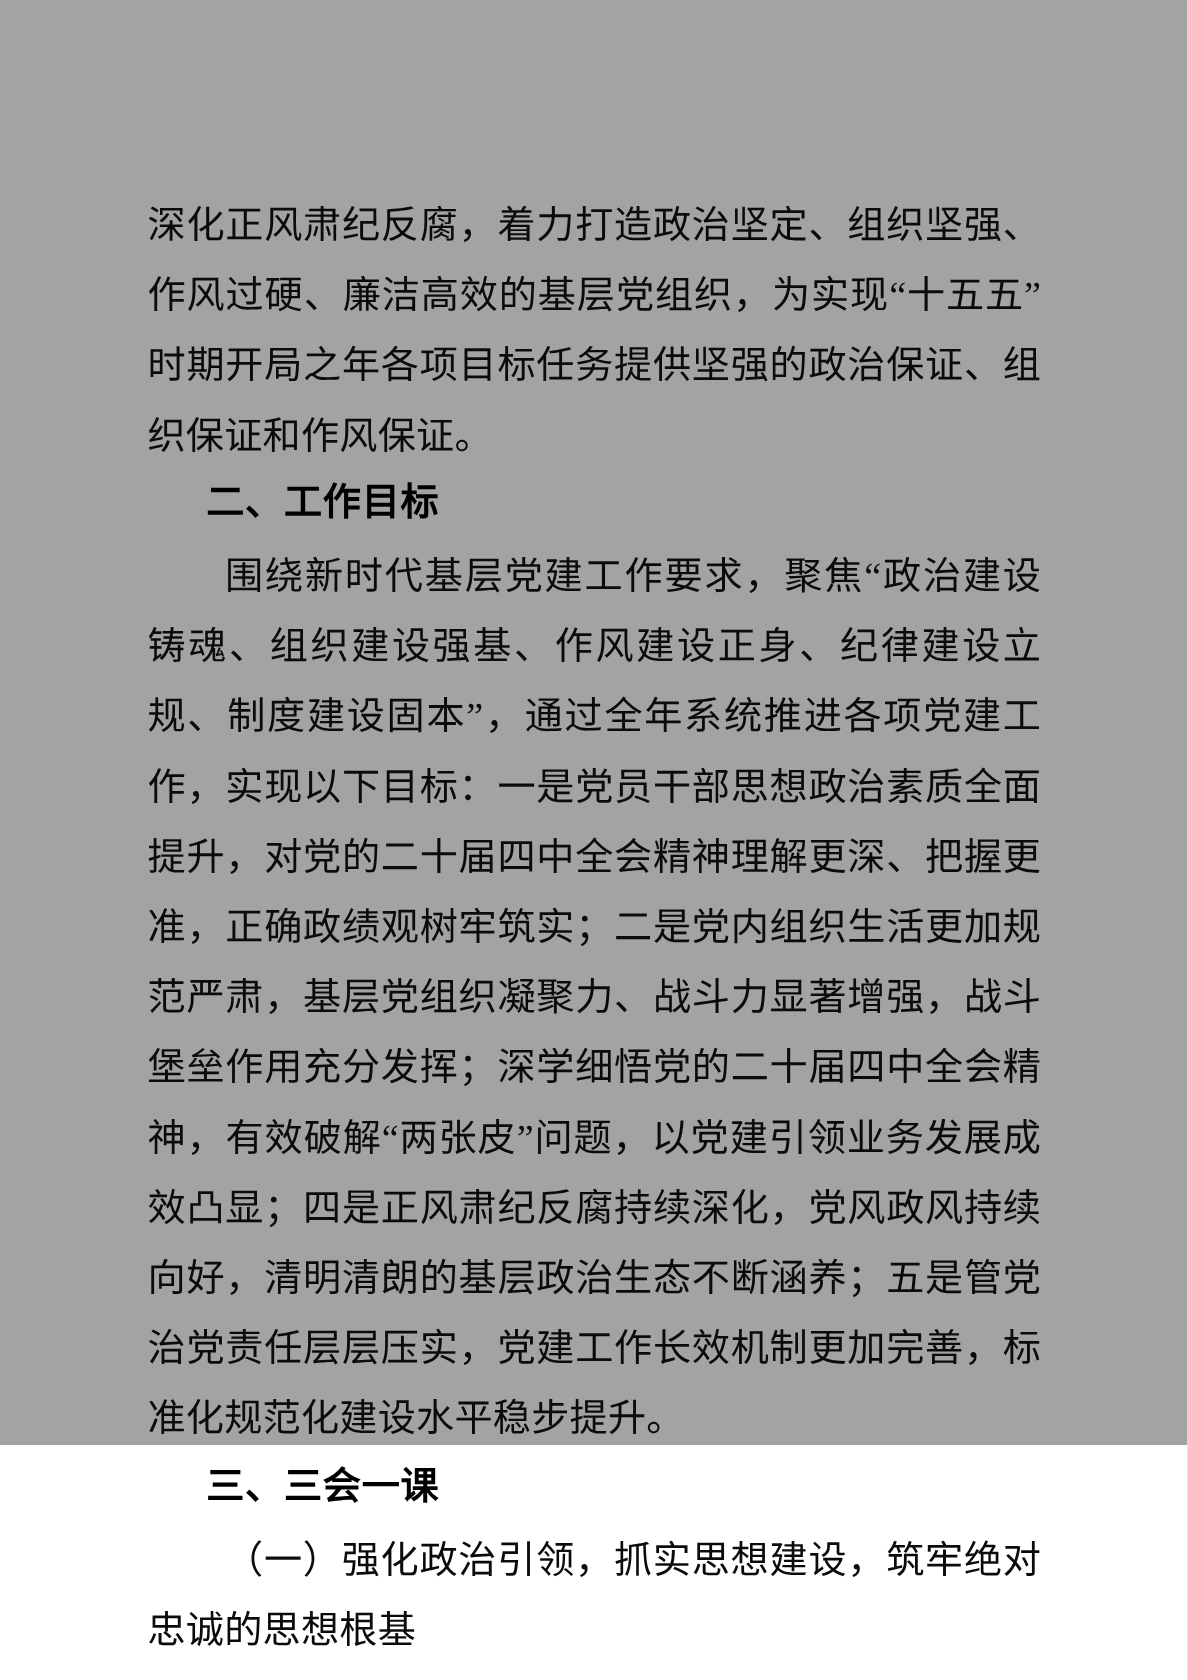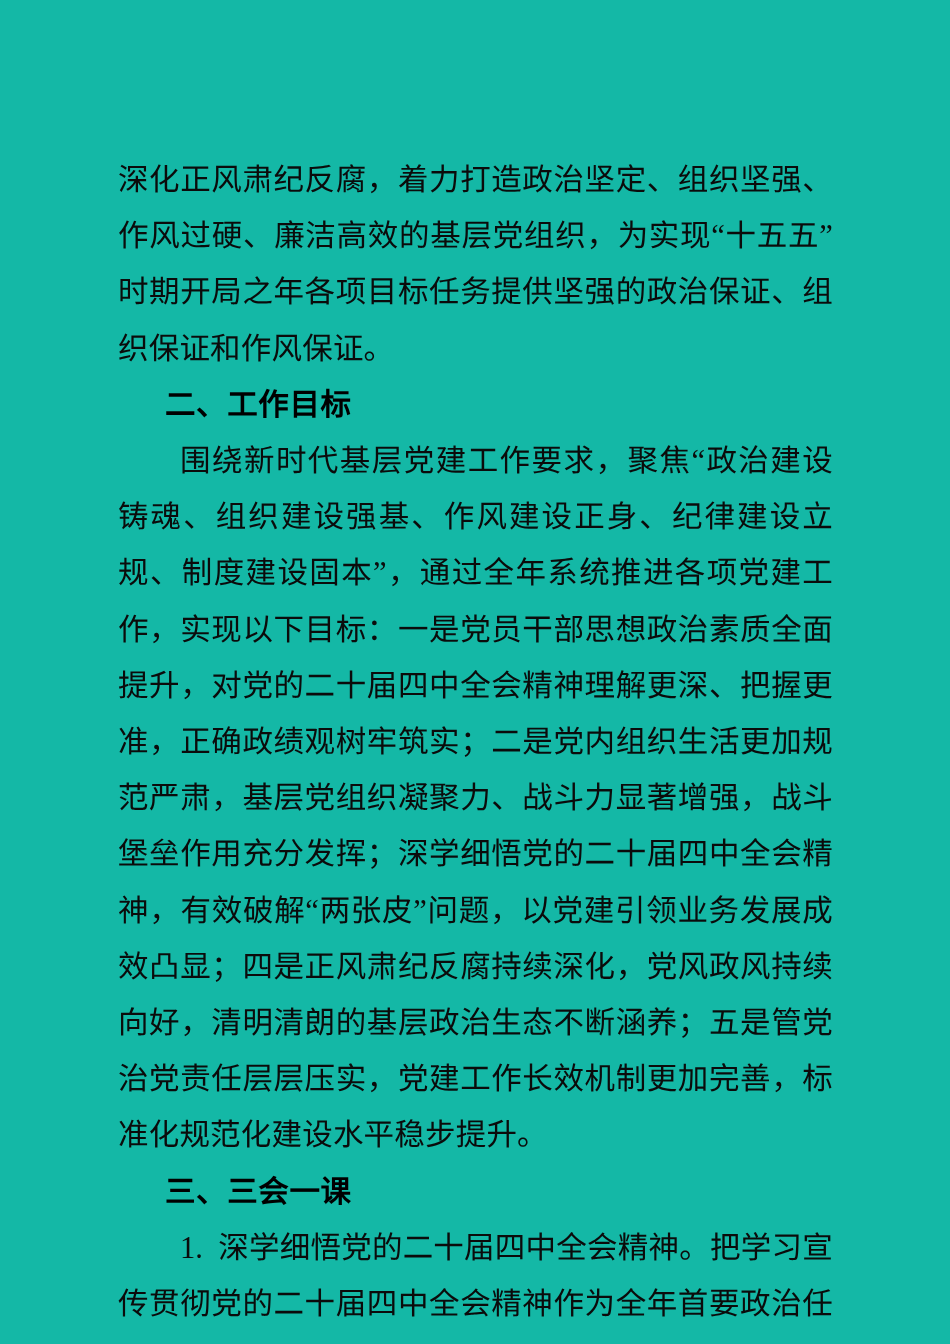--- a/index.html
+++ b/index.html
@@ -16,22 +16,22 @@
     font-family: "Liberation Serif", "DejaVu Serif", serif;
     color: #000000;
     -webkit-font-smoothing: antialiased;
   }
 
   #page {
     position: absolute;
     left: 0;
     top: 0;
     width: 950px;
-    height: 1344px;
-    background: #14b8a6;
+    height: 1156px;
+    background: #a3a3a3;
     box-sizing: border-box;
     padding: 152px 117px 0 118px;
   }
 
   .doc-body {
     width: 715px;
   }
 
   
   p.para {
@@ -49,21 +49,21 @@
   }
 
   p.indent {
     text-indent: 62px;
   }
 
   
   h2.section-heading {
     margin: 0;
     padding: 0;
-    font-family: Liberation Serif, serif;
+    font-family: Liberation Mono, monospace;
     font-weight: bold;
     font-size: 30.5px;
     line-height: 56.2px;
     letter-spacing: 0.6px;
     text-indent: 47px;
     color: #000000;
   }
 
   
   .num-label {
@@ -78,17 +78,18 @@
   <div class="doc-body">
 
     <p class="para">深化正风肃纪反腐，着力打造政治坚定、组织坚强、作风过硬、廉洁高效的基层党组织，为实现“十五五”时期开局之年各项目标任务提供坚强的政治保证、组织保证和作风保证。</p>
 
     <h2 class="section-heading">二、工作目标</h2>
 
     <p class="para indent">围绕新时代基层党建工作要求，聚焦“政治建设铸魂、组织建设强基、作风建设正身、纪律建设立规、制度建设固本”，通过全年系统推进各项党建工作，实现以下目标：一是党员干部思想政治素质全面提升，对党的二十届四中全会精神理解更深、把握更准，正确政绩观树牢筑实；二是党内组织生活更加规范严肃，基层党组织凝聚力、战斗力显著增强，战斗堡垒作用充分发挥；深学细悟党的二十届四中全会精神，有效破解“两张皮”问题，以党建引领业务发展成效凸显；四是正风肃纪反腐持续深化，党风政风持续向好，清明清朗的基层政治生态不断涵养；五是管党治党责任层层压实，党建工作长效机制更加完善，标准化规范化建设水平稳步提升。</p>
 
     <h2 class="section-heading">三、三会一课</h2>
 
+    <p class="para indent">（一）强化政治引领，抓实思想建设，筑牢绝对忠诚的思想根基</p>
 
     <p class="para indent"><span class="num-label">1. </span><span>深学细悟党的二十届四中全会精神。把学习宣传贯彻党的二十届四中全会精神作为全年首要政治任务，通过“三会一课”、主题党日、专题读书班、研讨交流会等形式，组织党员</span></p>
 
   </div>
 </div>
 
 </body></html>

